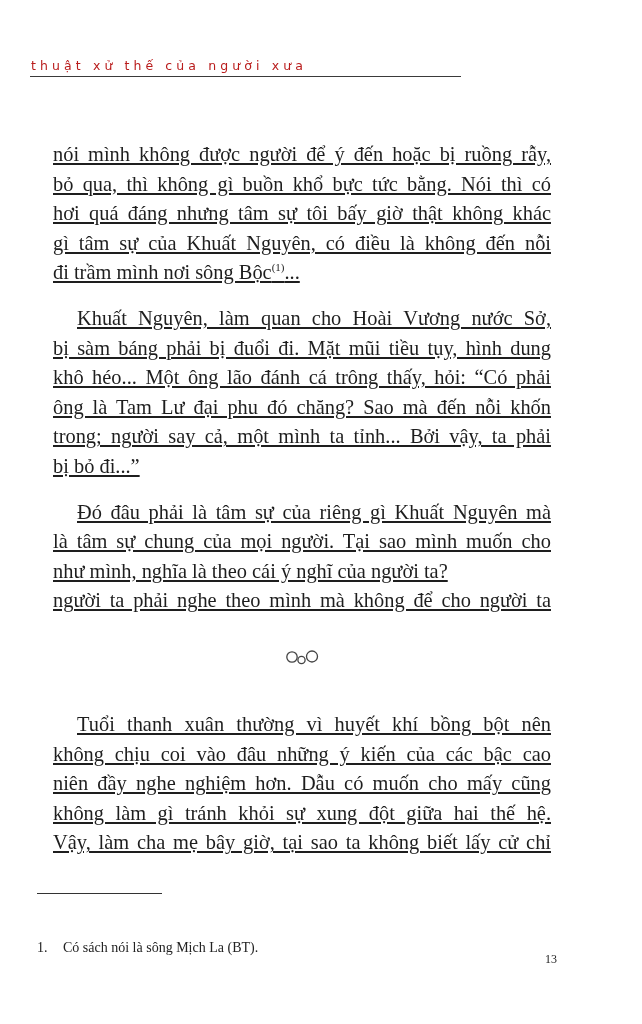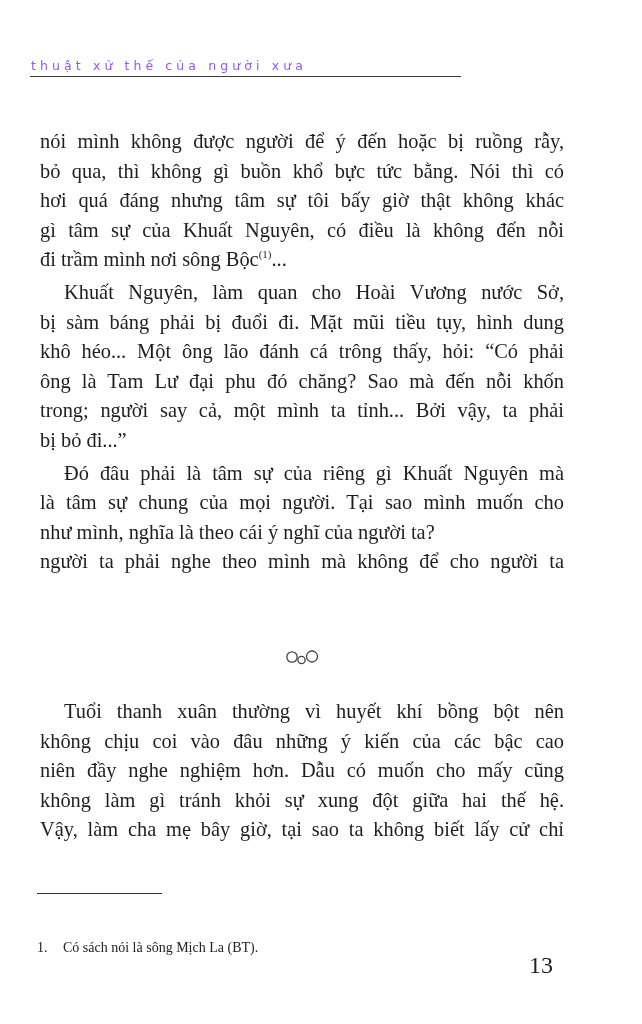--- a/index.html
+++ b/index.html
@@ -4,48 +4,48 @@
   <style>
     html, body { margin: 0; padding: 0; }
     body {
       width: 642px; height: 1024px; background: #ffffff; position: relative;
       overflow: hidden; color: #1e1e1e;
       font-family: "Liberation Serif", "DejaVu Serif", serif;
     }
     .running-header {
       position: absolute; left: 31px; top: 58px; width: 430px;
       font-family: "DejaVu Sans", "Liberation Sans", sans-serif;
-      font-size: 12.5px; letter-spacing: 4.1px; color: #8b5cf6;
+      font-size: 12.5px; letter-spacing: 4.1px; color: #b91c1c;
     }
     .header-rule {
       position: absolute; left: 30px; top: 76px; width: 431px; height: 0;
       border-top: 1.4px solid #3a3a3a;
     }
     .body-text {
       position: absolute; left: 37px; top: 124px; width: 530px;
       font-size: 20.4px; line-height: 29.6px;
     }
-    .body-text p { margin: 3px; text-align: justify; text-align-last: auto; }
+    .body-text p { margin: 16px; text-align: justify; text-align-last: auto; text-decoration: underline; }
     .line { display: block; white-space: nowrap; text-align: justify; text-align-last: justify; }
     .line.last { text-align-last: left; }
     .indent { padding-left: 24px; }
     sup { font-size: 11px; vertical-align: 8px; line-height: 0; }
     .ornament {
       position: absolute; left: 283px; top: 648px; width: 80px; height: 20px;
     }
     .footnote-rule {
       position: absolute; left: 37px; top: 893px; width: 125px; height: 0;
       border-top: 1px solid #333;
     }
     .footnote {
       position: absolute; left: 37px; top: 900px; font-size: 14px; color: #222; margin-top: 40px;
     }
     .footnote .num { display: inline-block; width: 26px; }
     .page-number {
-      position: absolute; left: 529px; top: 952px; font-size: 24px; color: #222;
+      position: absolute; left: 545px; top: 952px; font-size: 12px; color: #222;
     }
   </style>
 </head>
 <body>
 
 <div class="running-header">thuật xử thế của người xưa</div>
 <div class="header-rule"></div>
 
 <div class="body-text">
 

